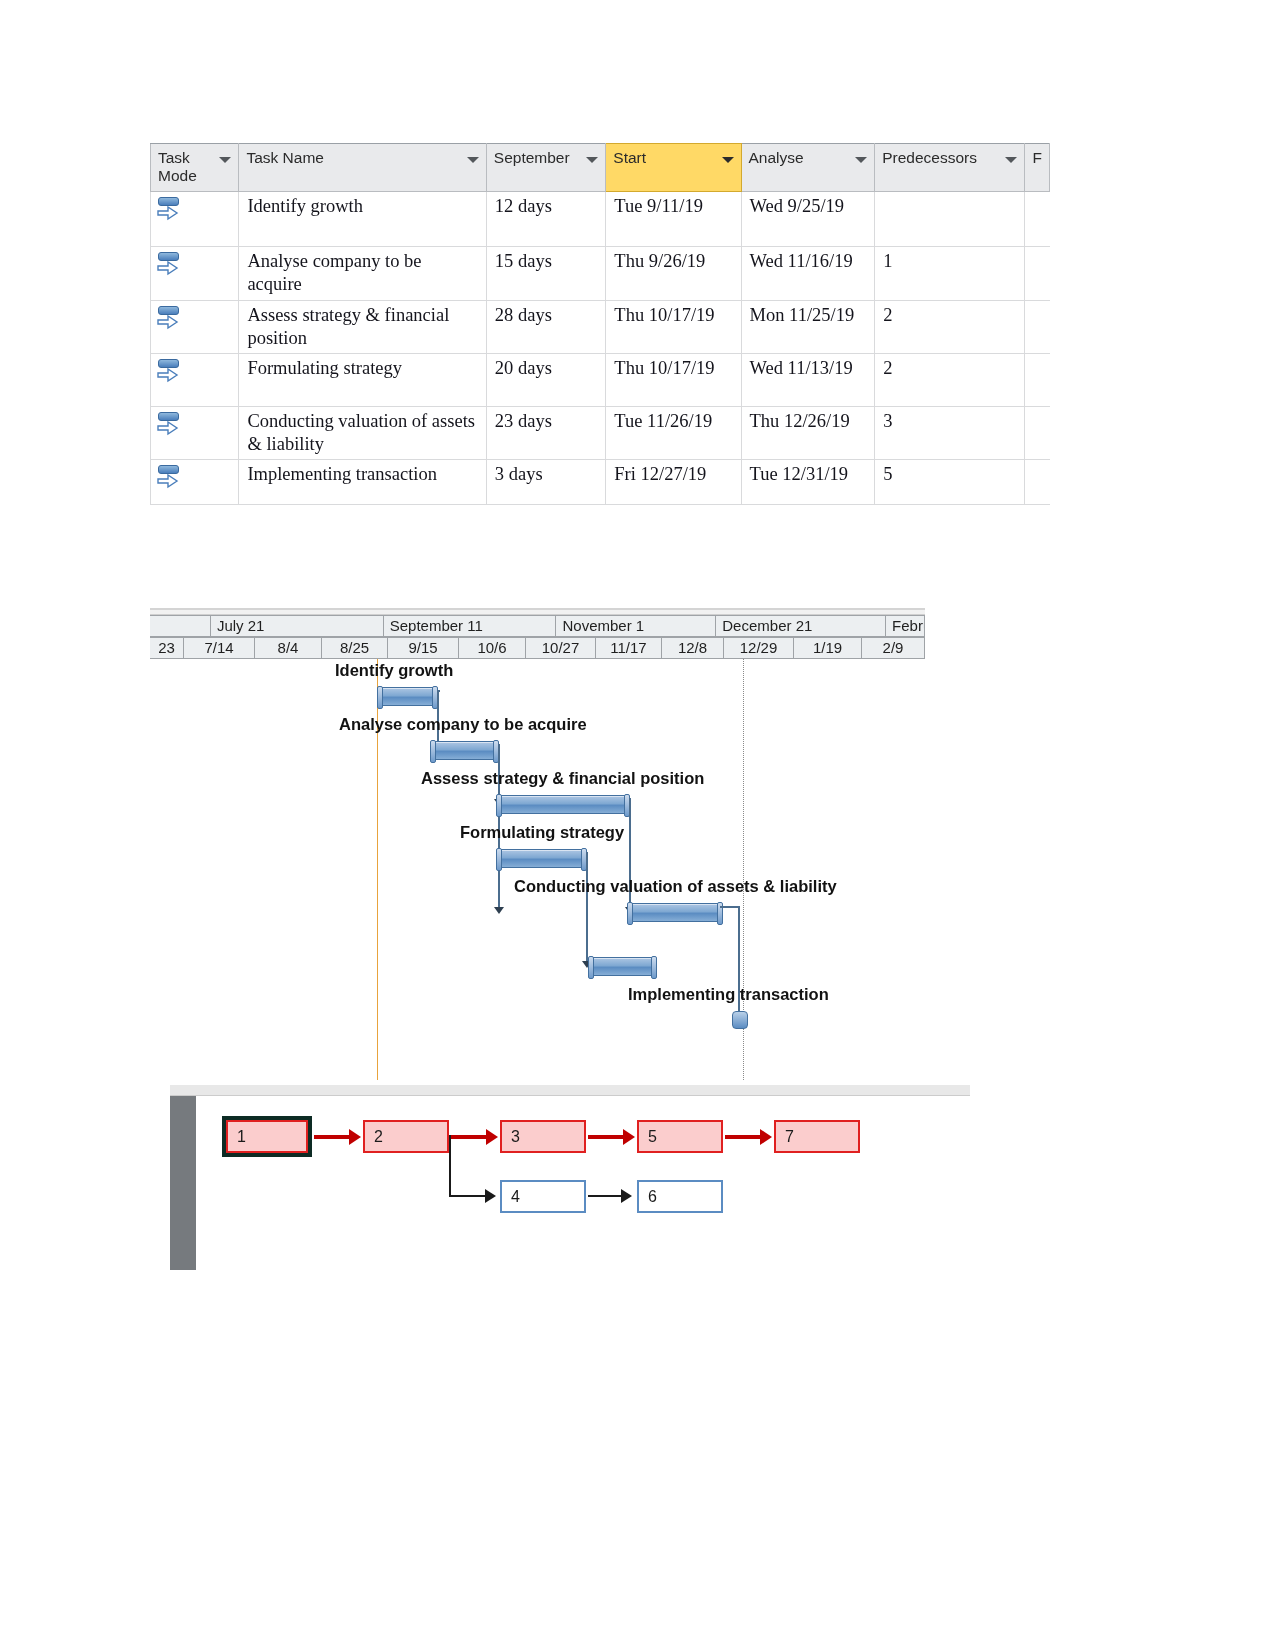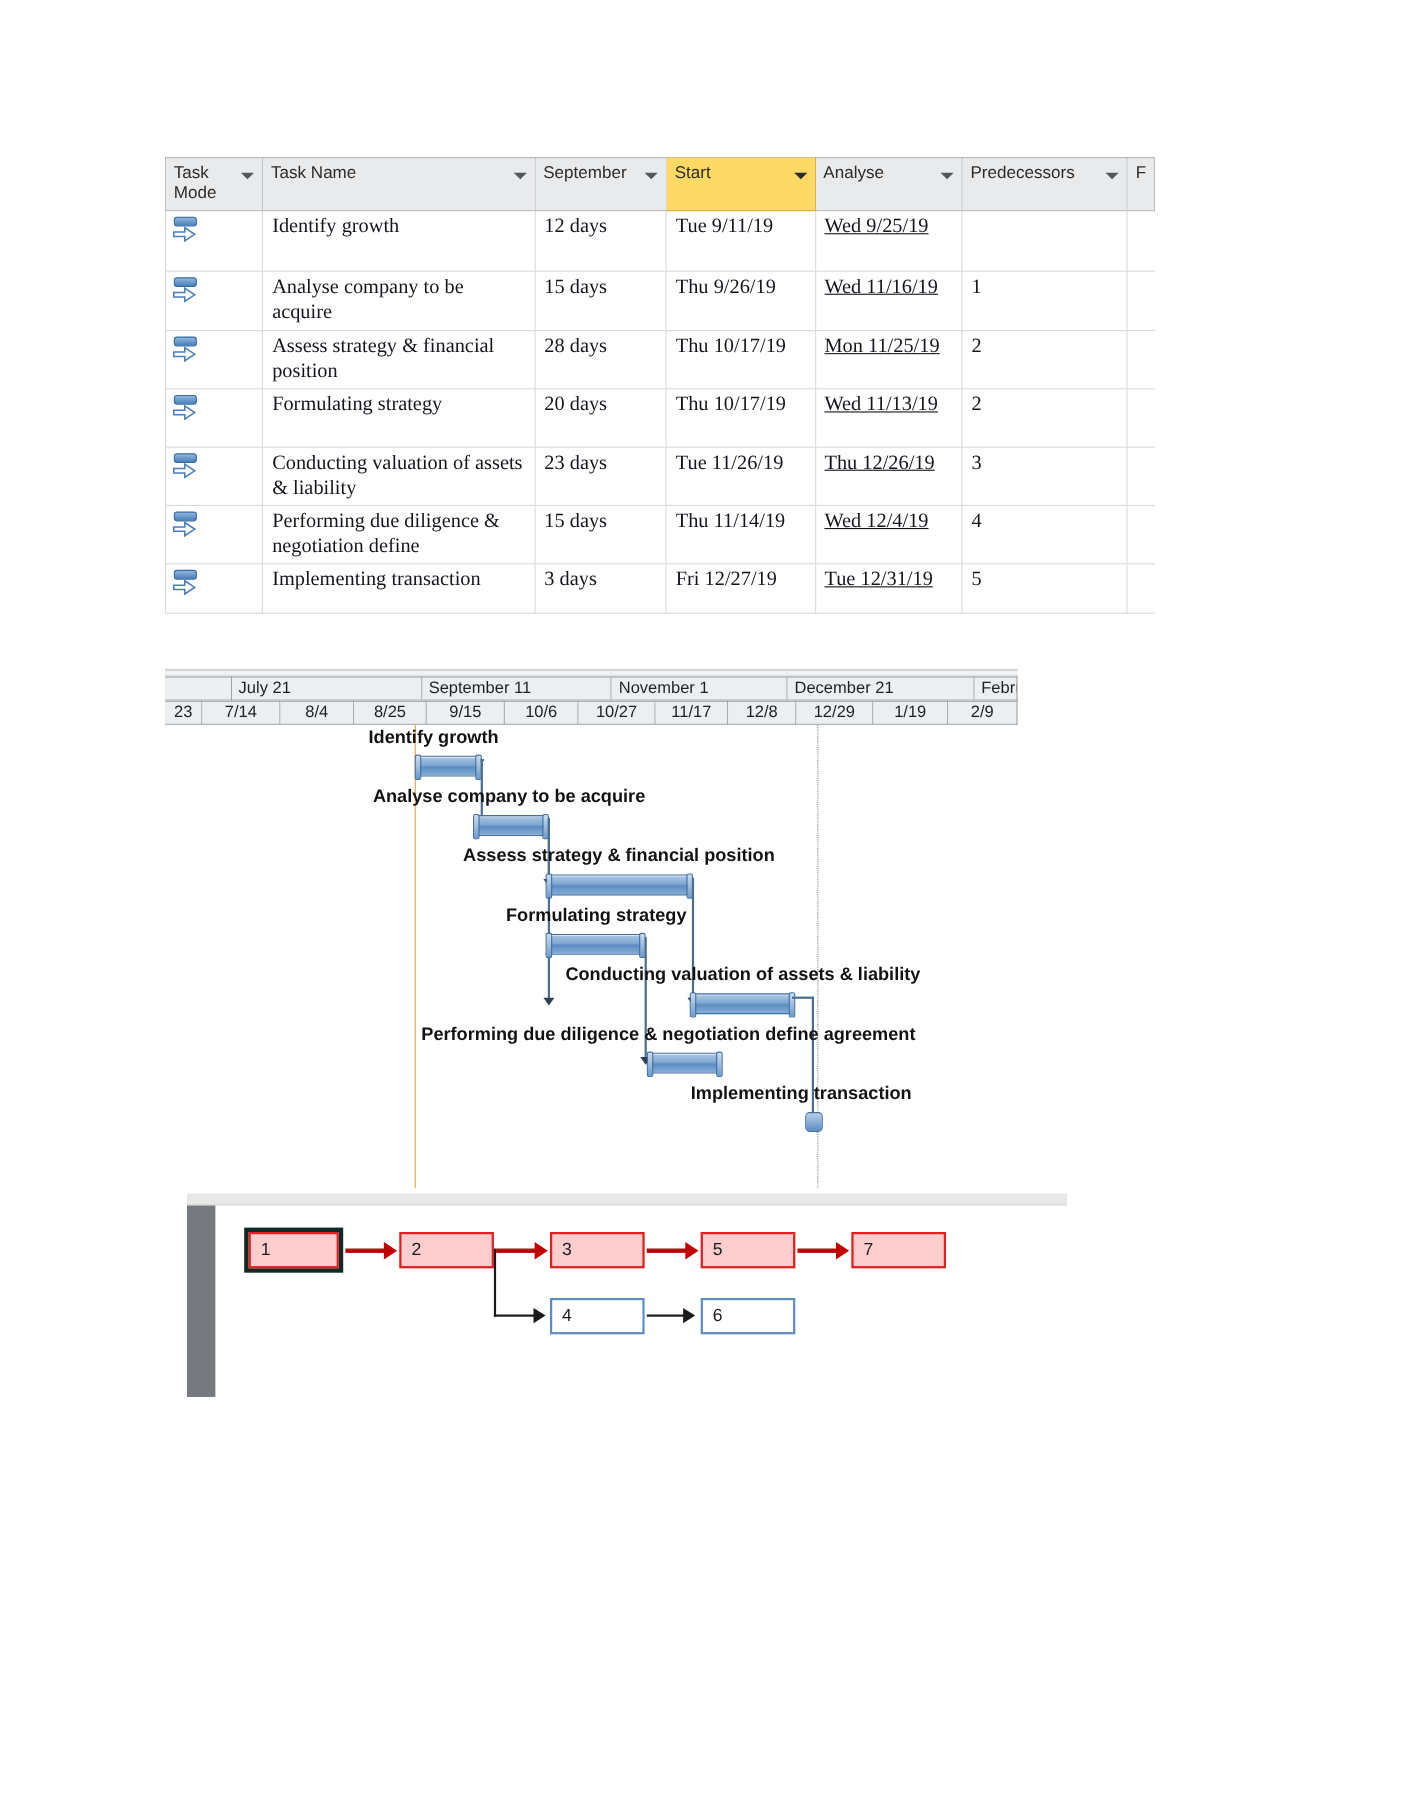--- a/index.html
+++ b/index.html
@@ -55,21 +55,21 @@
     color:#14141c;
     padding:3px 6px 3px 8px;
     vertical-align:top;
     line-height:1.22;
     background:#fff;
   }
   .project-table td.c-mode{width:88px;padding-left:6px;}
   .project-table td.c-name{width:248px;}
   .project-table td.c-dur{width:115px;}
   .project-table td.c-start{width:140px;}
-  .project-table td.c-finish{width:138px;text-decoration:underline;}
+  .project-table td.c-finish{width:138px;}
   .project-table td.c-pred{width:150px;}
   .project-table td.c-extra{width:8px;border-right:none;}
   .project-table .hdr-row th.c-extra{width:8px;}
 
   
   .mode-icon{display:block;width:26px;height:26px;position:relative;margin-top:1px;}
   .mode-icon .pin-top{
     position:absolute;left:1px;top:1px;width:19px;height:7px;border-radius:3px;
     background:linear-gradient(#8fb8dd,#4a7ebb);border:1px solid #3a6a9f;
   }
@@ -303,36 +303,20 @@
             <svg width="24" height="18" viewBox="0 0 24 18">
                 <path d="M1 7 h10 v-4 l9 6 -9 6 v-4 h-10 z" fill="none" stroke="#4a7ebb" stroke-width="1.4"></path>
               </svg>
           </span>
         </td>
         <td class="c-name">Conducting valuation of assets &amp; liability</td>
         <td class="c-dur">23 days</td>
         <td class="c-start">Tue 11/26/19</td>
         <td class="c-finish">Thu 12/26/19</td>
         <td class="c-pred">3</td>
-        <td class="c-extra"></td>
-      </tr>
-      <tr style="height:53px">
-        <td class="c-mode">
-          <span class="mode-icon">
-            <span class="pin-top"></span>
-            <svg width="24" height="18" viewBox="0 0 24 18">
-                <path d="M1 7 h10 v-4 l9 6 -9 6 v-4 h-10 z" fill="none" stroke="#4a7ebb" stroke-width="1.4"></path>
-              </svg>
-          </span>
-        </td>
-        <td class="c-name">Performing due diligence &amp; negotiation define</td>
-        <td class="c-dur">15 days</td>
-        <td class="c-start">Thu 11/14/19</td>
-        <td class="c-finish">Wed 12/4/19</td>
-        <td class="c-pred">4</td>
         <td class="c-extra"></td>
       </tr>
       <tr style="height:45px">
         <td class="c-mode">
           <span class="mode-icon">
             <span class="pin-top"></span>
             <svg width="24" height="18" viewBox="0 0 24 18">
                 <path d="M1 7 h10 v-4 l9 6 -9 6 v-4 h-10 z" fill="none" stroke="#4a7ebb" stroke-width="1.4"></path>
               </svg>
           </span>
@@ -400,21 +384,20 @@
       <div class="bar" style="left:348px;top:190px;width:85px"></div>
       <div class="link v" style="left:436px;top:193px;height:114px"></div>
       <div class="arrowhead" style="left:432px;top:302px"></div>
 
       <div class="task-label" style="left:364px;top:218px">Conducting valuation of assets &amp; liability</div>
       <div class="bar" style="left:479px;top:244px;width:90px"></div>
       <div class="link v" style="left:588px;top:247px;height:114px"></div>
       <div class="link h" style="left:570px;top:247px;width:19px"></div>
       <div class="arrowhead" style="left:584px;top:356px"></div>
 
-      <div class="task-label" style="left:233px;top:272px">Performing due diligence &amp; negotiation define agreement</div>
       <div class="bar" style="left:440px;top:298px;width:63px"></div>
 
       <div class="task-label" style="left:478px;top:326px">Implementing transaction</div>
       <div class="milestone" style="left:582px;top:352px"></div>
     </div>
   </div>
 
   <div class="network">
     <div class="net-topbar"></div>
     <div class="net-sidebar"></div>

